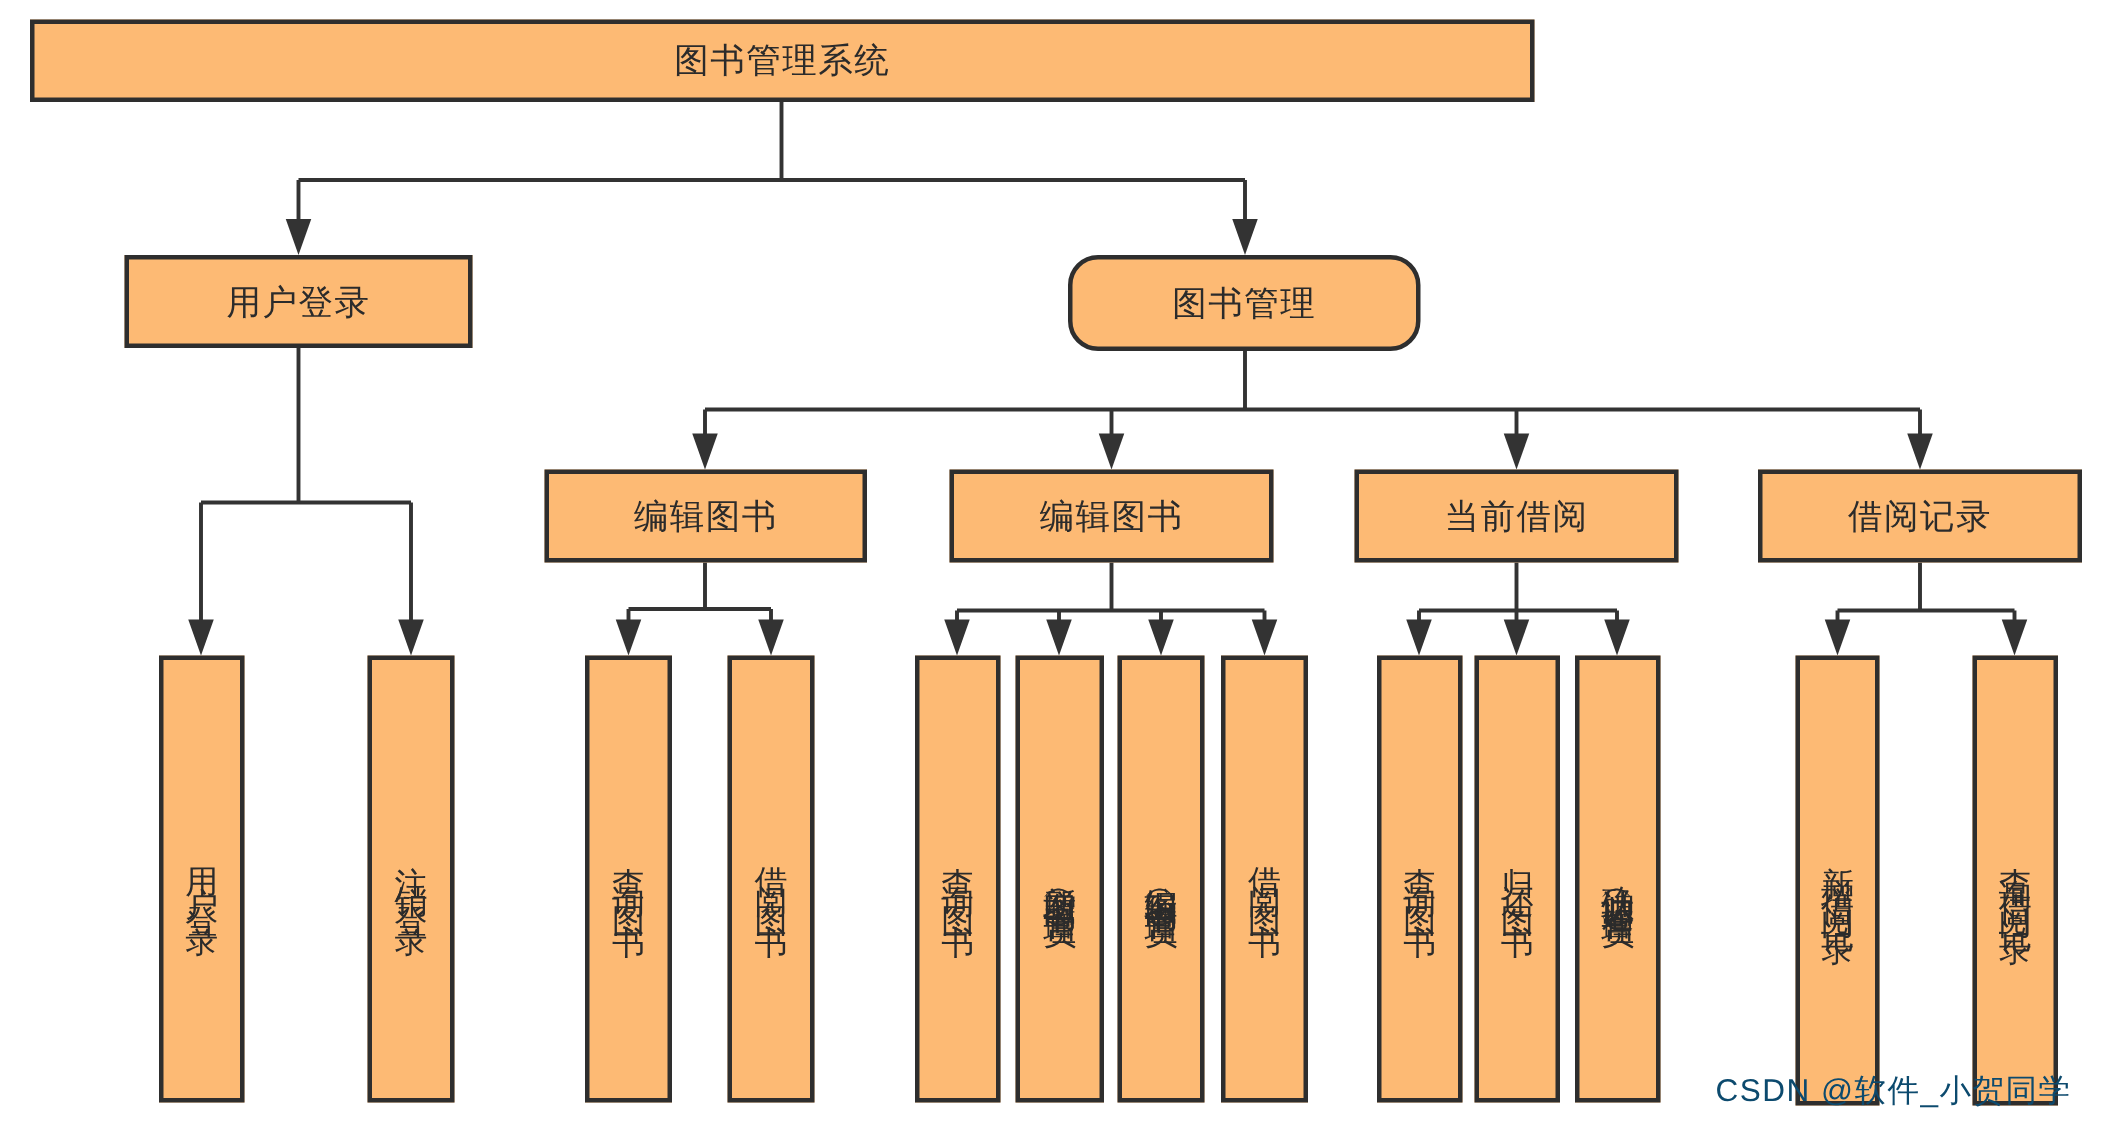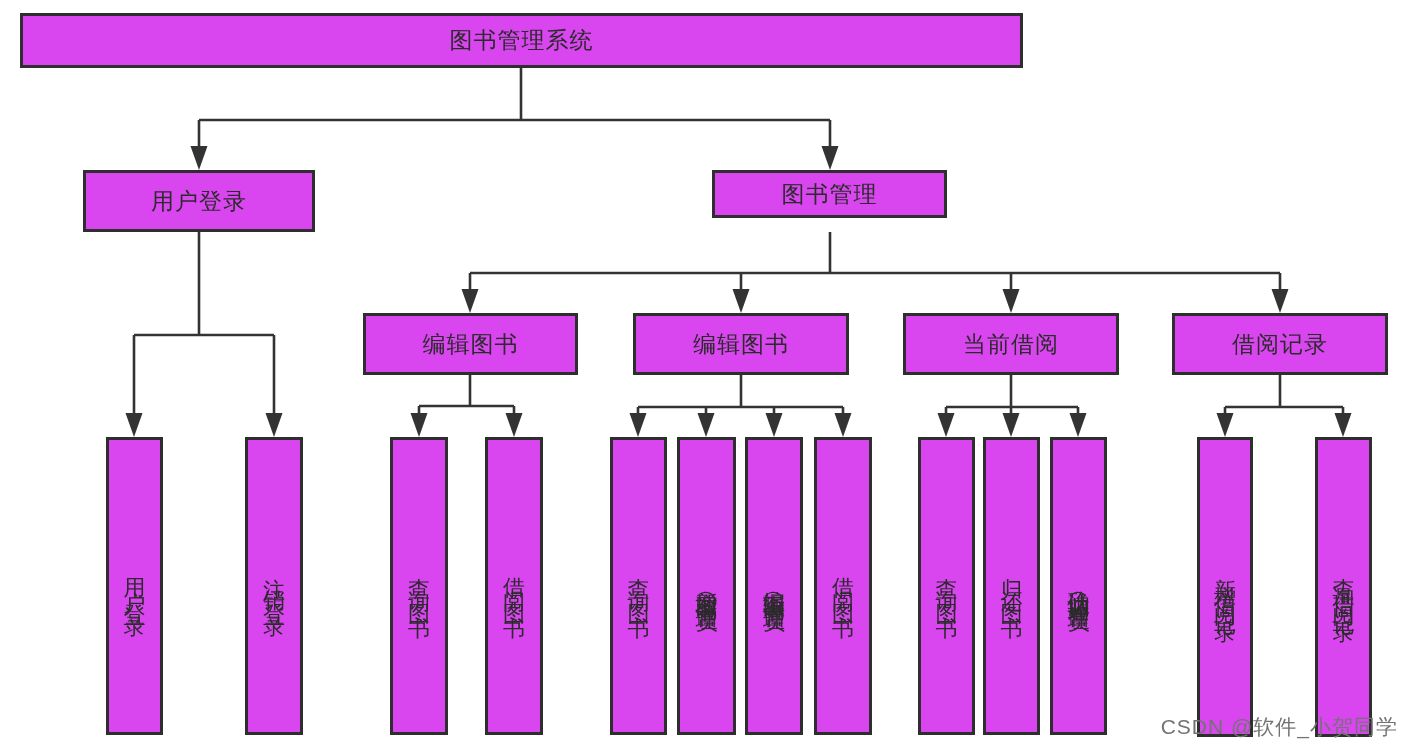--- a/index.html
+++ b/index.html
@@ -7,21 +7,21 @@
     position:relative;
     width:1405px;height:747px;
     background:#ffffff;
     font-family:"Liberation Sans","DejaVu Sans",sans-serif;
     color:#2b2b2b;
     overflow:hidden;
   }
   #connectors{position:absolute;left:0;top:0;z-index:1;}
   .node{
     position:absolute;
-    background:#d946ef;
+    background:#fdba74;
     border:3px solid #2e2e2e;
     box-sizing:border-box;
     display:flex;
     z-index:2;
   }
   .hbox .label{
     margin:auto;
     font-size:23px;
     letter-spacing:1px;
     white-space:nowrap;
@@ -29,23 +29,23 @@
   .vbox .label{
     margin:auto;
     writing-mode:vertical-rl;
     text-orientation:mixed;
     font-size:22px;
     line-height:1;
     white-space:nowrap;
   }
   #watermark{
     position:absolute;
-    right:7px;bottom:6px;
+    right:24px;bottom:6px;
     font-size:21px;
-    color:#737373;
+    color:#0c4a6e;
     letter-spacing:1px;
     z-index:3;
     white-space:nowrap;
   }
 </style>
 </head>
 <body>
 
 <div id="canvas">
 
@@ -89,21 +89,21 @@
     </g>
   </svg>
 
   <div class="node hbox" style="left:20px;top:13px;width:1003px;height:55px;">
     <span class="label">图书管理系统</span>
   </div>
 
   <div class="node hbox" style="left:83px;top:170px;width:232px;height:62px;">
     <span class="label">用户登录</span>
   </div>
-  <div class="node hbox" style="left:712px;top:170px;width:235px;height:48px;">
+  <div class="node hbox" style="left:712px;top:170px;width:235px;height:64px;border-radius:20px;">
     <span class="label">图书管理</span>
   </div>
 
   <div class="node hbox" style="left:363px;top:313px;width:215px;height:62px;">
     <span class="label">编辑图书</span>
   </div>
   <div class="node hbox" style="left:633px;top:313px;width:216px;height:62px;">
     <span class="label">编辑图书</span>
   </div>
   <div class="node hbox" style="left:903px;top:313px;width:216px;height:62px;">

